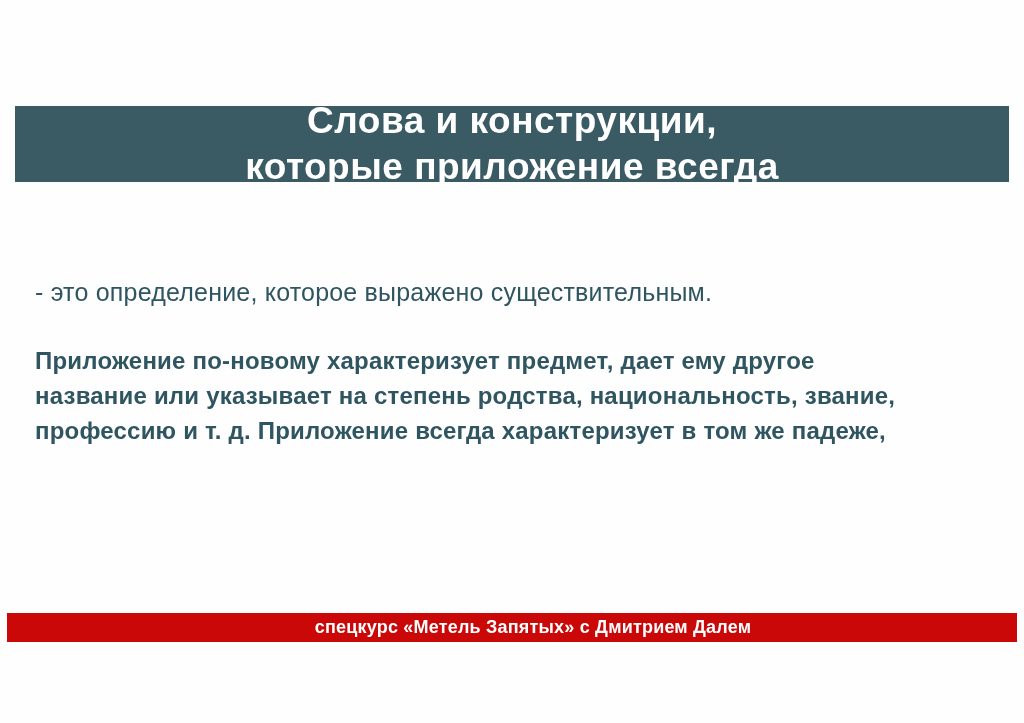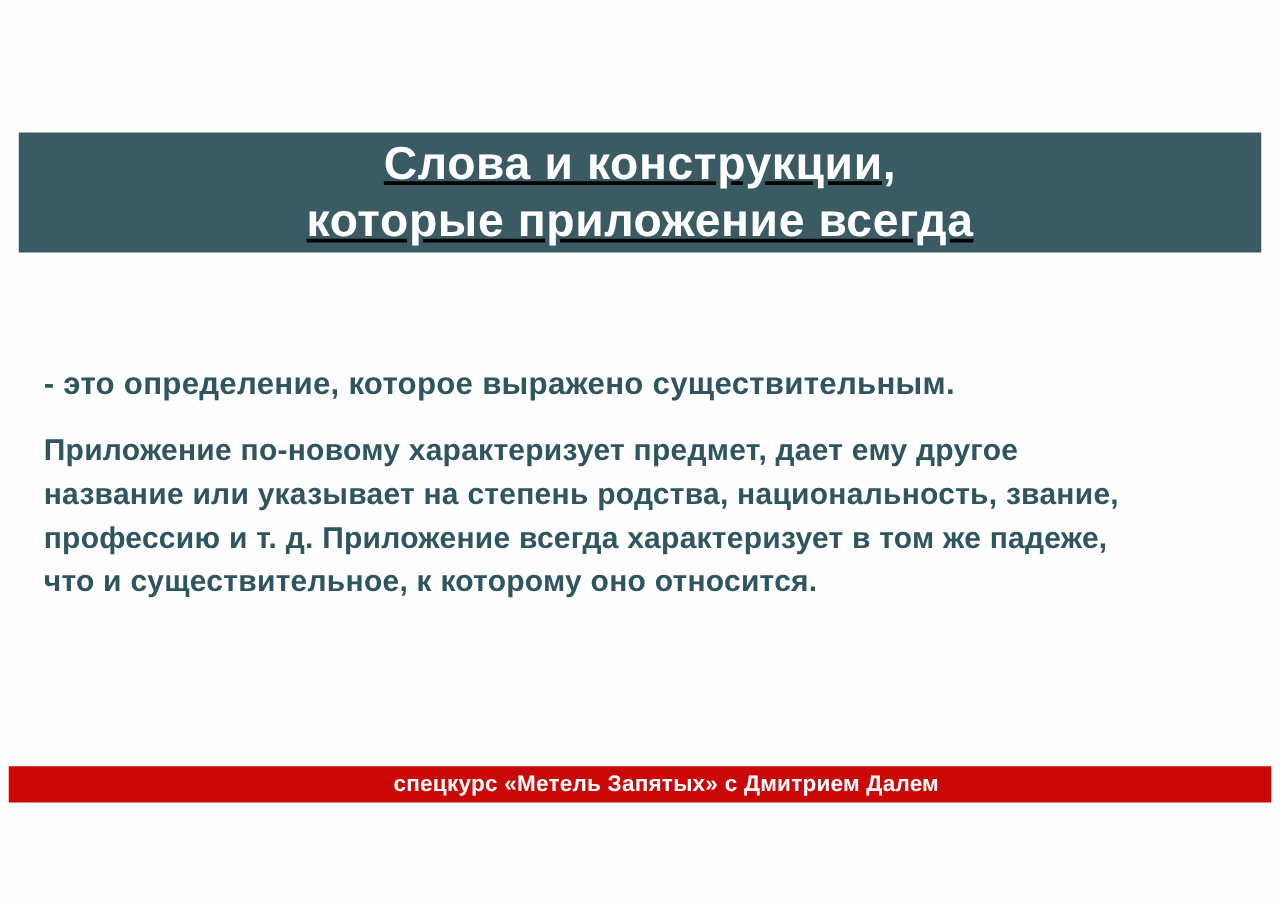--- a/index.html
+++ b/index.html
@@ -14,38 +14,38 @@
   html,body{background:#ffffff;}
   body{
     font-family:"Liberation Sans","DejaVu Sans",sans-serif;
     width:1024px;height:723px;position:relative;overflow:hidden;
   }
   .slide{
     position:absolute;left:0;top:0;width:1024px;height:723px;
     background:#fefefe;
   }
   .title-banner{
-    position:absolute;left:15px;top:106px;width:994px;height:96px;
+    position:absolute;left:15px;top:106px;width:994px;height:76px;
     background:var(--title-banner-bg,#3a5b64);
-    display:flex;flex-direction:column;justify-content:center;align-items:center;text-decoration:underline;
+    display:flex;flex-direction:column;justify-content:center;align-items:center;
   }
   .title-line{
     color:var(--title-text,#fff);
     font-size:37px;font-weight:700;line-height:46px;
     letter-spacing:0.5px;text-align:center;white-space:nowrap;
   }
   .section-heading{
     position:absolute;left:35px;top:212px;
     color:var(--heading-red,#b9252b);
     font-size:30px;font-weight:700;letter-spacing:0.3px;white-space:nowrap;
   }
   .definition-line{
     position:absolute;left:35px;top:278px;
     color:var(--body-text,#2f5560);
-    font-size:25px;font-weight:700;letter-spacing:0.2px;white-space:nowrap;margin-top:15px;
+    font-size:25px;font-weight:400;letter-spacing:0.2px;white-space:nowrap;
   }
   .body-paragraph{
     position:absolute;left:35px;top:343px;
     color:var(--body-text,#2f5560);
     font-size:24px;font-weight:700;line-height:35px;letter-spacing:0.2px;
   }
   .body-paragraph .para-line{white-space:nowrap;}
   .footer-bar{
     position:absolute;left:7px;top:613px;width:1010px;height:29px;
     background:var(--footer-bg,#cb0808);
@@ -66,20 +66,19 @@
     <div class="title-line">которые приложение всегда</div>
   </div>
 
 
   <div class="definition-line">- это определение, которое выражено существительным.</div>
 
   <div class="body-paragraph">
     <div class="para-line">Приложение по-новому характеризует предмет, дает ему другое</div>
     <div class="para-line">название или указывает на степень родства, национальность, звание,</div>
     <div class="para-line">профессию и т. д. Приложение всегда характеризует в том же падеже,</div>
-    <div class="para-line">что и существительное, к которому оно относится.</div>
   </div>
 
   <div class="footer-bar">
     <div class="footer-text">спецкурс «Метель Запятых» с Дмитрием Далем</div>
   </div>
 
 </div>
 
 </body></html>

